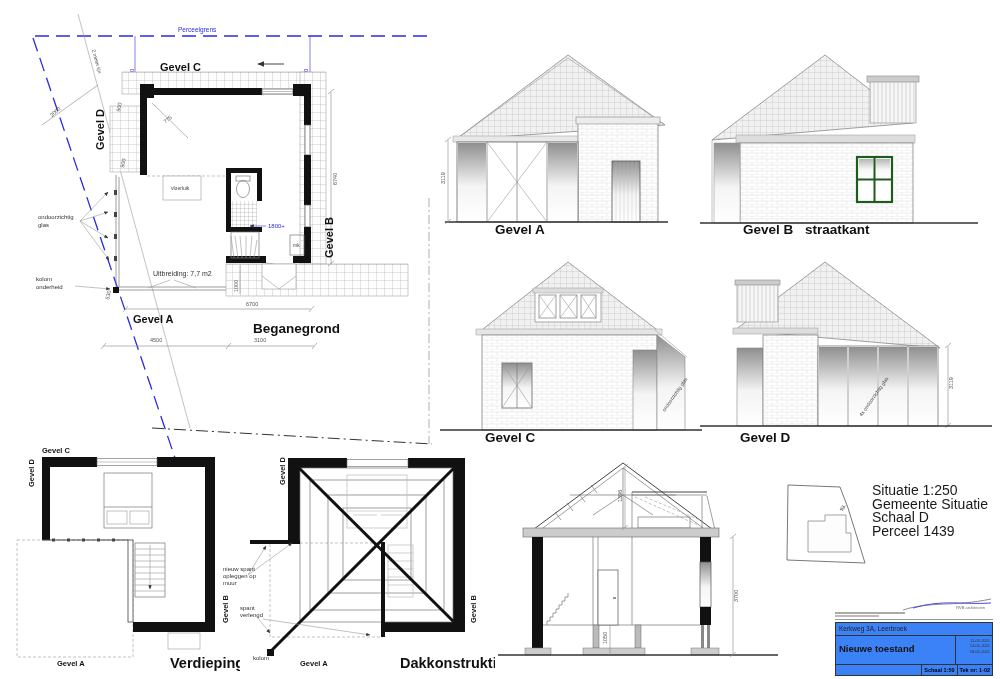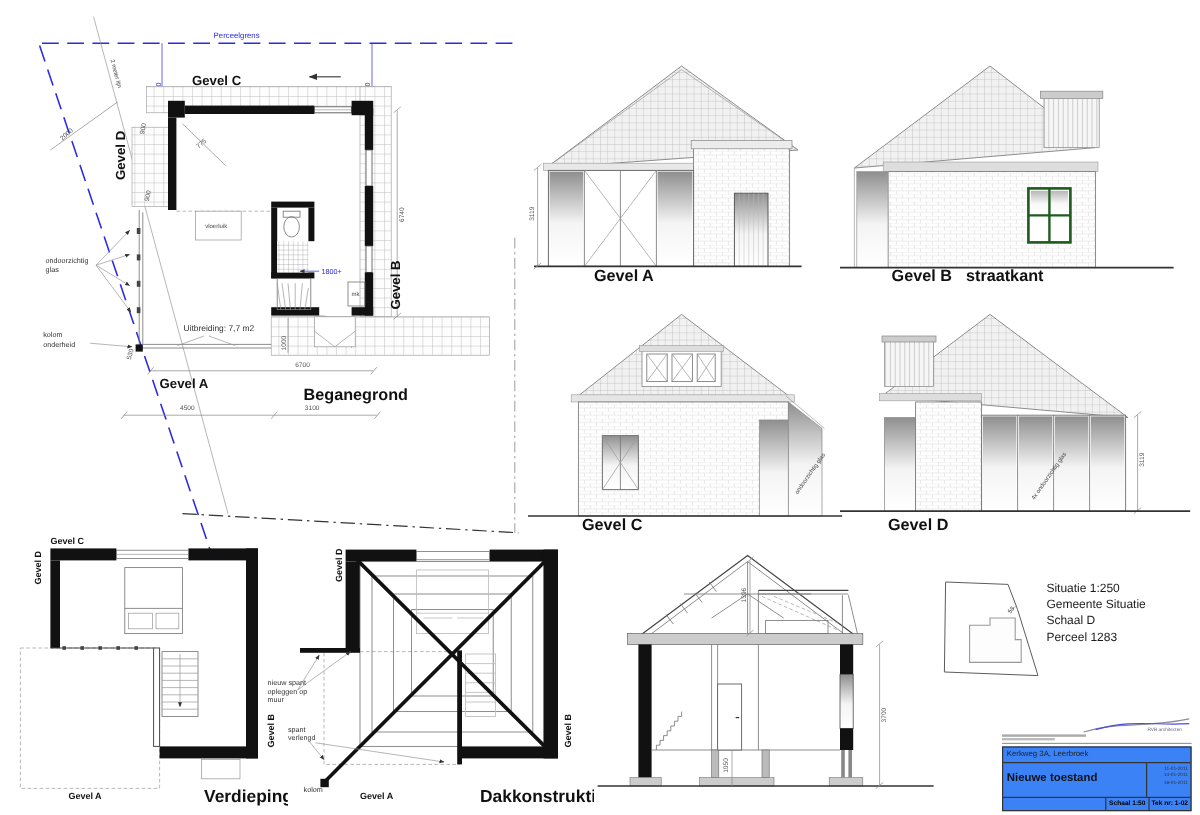--- a/index.html
+++ b/index.html
@@ -38,21 +38,21 @@
   .tb-micro .m2{height:1.5px;width:44px;background:#bbb}
   .tb-table{border:1px solid #333;margin-top:2px;background:#3b82f6}
   .tb-r1{border-bottom:1px solid #333;font-size:6.5px;color:#222;padding:2px 3px;height:8px}
   .tb-r2{display:flex;height:28px}
   .tb-title{flex:1;font-weight:bold;font-size:9.5px;color:#111;padding:7px 3px}
   .tb-dates{width:34px;border-left:1px solid #333;font-size:4px;line-height:5.5px;color:#333;
             text-align:right;padding:2px 2px 0 0}
   .tb-r3{display:flex;border-top:1px solid #333;height:10px;font-size:5.5px;font-weight:bold}
   .tb-r3 .sp{flex:1}
   .tb-r3 .c{border-left:1px solid #333;padding:2px 2px;white-space:nowrap}
-  .sit-text{position:absolute;left:872px;top:484px;font-size:10px;line-height:13.5px;color:#1a1a1a}
+  .sit-text{position:absolute;left:872px;top:484px;font-size:14px;line-height:13.5px;color:#1a1a1a}
 </style>
 </head>
 <body>
 
 <div id="canvas">
 
 
 <svg width="0" height="0">
   <defs>
     <pattern id="tiles" width="8" height="8" patternUnits="userSpaceOnUse">
@@ -443,21 +443,21 @@
 <svg class="panel" style="left:782px;top:475px" width="200" height="100" viewBox="0 0 200 100">
   <polygon points="6,10 58,12 66,33 83,88 5,85" fill="#fff" stroke="#555" stroke-width="0.8"></polygon>
   <path d="M26,46 L43,46 L43,40 L64,40 L64,58 L69,58 L69,77 L26,77 Z" fill="#fdfdfd" stroke="#999" stroke-width="0.9"></path>
   <path class="soft" d="M58,35 L65,30"></path>
   <text class="note5" transform="rotate(-55 62 34)" x="59" y="34">53</text>
 </svg>
 <div class="sit-text">
   <div>Situatie 1:250</div>
   <div>Gemeente Situatie</div>
   <div>Schaal D</div>
-  <div>Perceel 1283</div>
+  <div>Perceel 1439</div>
 </div>
 
 
 <div class="tb">
   <div class="tb-logo">
     <svg width="92" height="16" viewBox="0 0 92 16">
       <path d="M2,14 C30,5 52,11 90,3" fill="none" stroke="#8a8aa0" stroke-width="1"></path>
       <path d="M12,12 C42,3 62,9 90,7" fill="none" stroke="#4c4cd8" stroke-width="1"></path>
     </svg>
     <span class="tb-logoname">RVB architecten</span>

